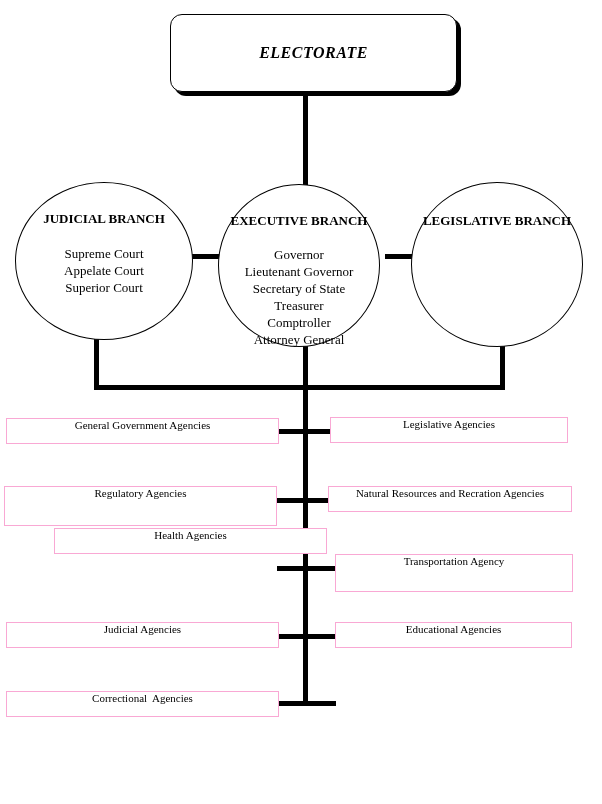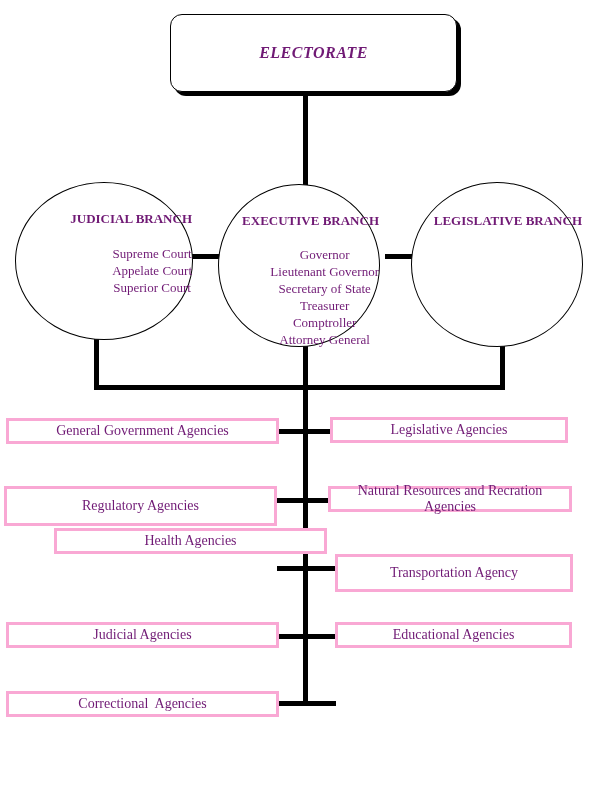--- a/index.html
+++ b/index.html
@@ -1,30 +1,30 @@
 <!DOCTYPE html>
 <html><head>
 <meta charset="utf-8">
 <style>
   html,body{margin:0;padding:0;background:#ffffff;}
   #canvas{
     position:relative;
     width:602px;height:804px;
     background:#ffffff;
     font-family:"Liberation Serif", serif;
-    color:#701a75;
+    color:#000000;
     overflow:hidden;
   }
   .line{position:absolute;background:#000000;}
   .node-box{
     position:absolute;
-    border:3px solid #f9a8d4;
+    border:1px solid #f9a8d4;
     background:#ffffff;
-    display:flex;align-items:center;justify-content:center;
-    font-size:14px;
+    display:flex;justify-content:center;
+    font-size:11px;
     text-align:center;
     white-space:pre-wrap;
     box-sizing:border-box;
   }
   .electorate{
     position:absolute;
     left:170px;top:14px;width:287px;height:78px;
     border:1px solid #000000;
     border-radius:12px;
     background:#ffffff;
@@ -32,21 +32,21 @@
     display:flex;align-items:center;justify-content:center;
     font-size:16px;font-weight:bold;font-style:italic;
     letter-spacing:0.5px;
     box-sizing:border-box;
   }
   .circle{
     position:absolute;
     border:1px solid #000000;
     border-radius:50%;
     background:#ffffff;
-    display:flex;flex-direction:column;align-items:flex-end;
+    display:flex;flex-direction:column;align-items:center;
     text-align:center;
     box-sizing:border-box;
   }
   .circle-title{font-weight:bold;font-size:13px;line-height:16px;}
   .members{font-size:13px;line-height:17px;}
   .circle.judicial{left:15px;top:182px;width:178px;height:158px;padding-top:28px;}
   .circle.judicial .members{margin-top:18px;}
   .circle.executive{left:218px;top:184px;width:162px;height:163px;padding-top:28px;}
   .circle.executive .members{margin-top:17px;}
   .circle.legislative{left:411px;top:182px;width:172px;height:165px;padding-top:30px;}

